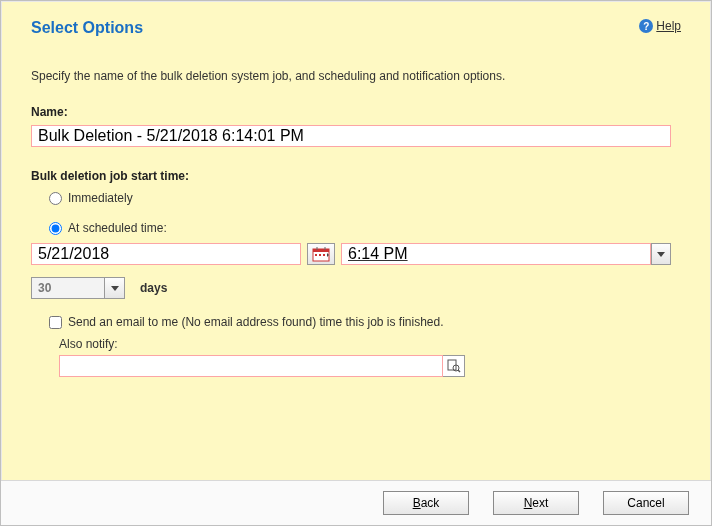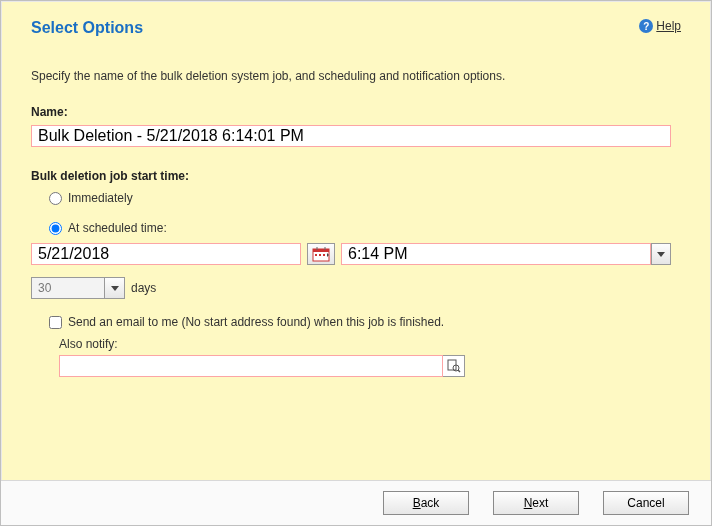--- a/index.html
+++ b/index.html
@@ -108,20 +108,21 @@
     display: inline-flex;
     align-items: center;
     justify-content: center;
     cursor: pointer;
   }
   .date-trigger svg { width: 18px; height: 16px; }
   .time-field {
     position: relative;
     flex: 1;
     display: flex;
+    text-decoration: underline;
   }
   .time-field .text-input { flex: 1; }
   .dd-btn {
     width: 20px;
     height: 22px;
     border: 1px solid #999;
     border-left: 1px solid #999;
     background: linear-gradient(#fdfdfd,#e6e6e6);
     display: inline-flex;
     align-items: center;
@@ -130,22 +131,23 @@
   }
   .dd-btn .chev {
     width: 0; height: 0;
     border-left: 4px solid transparent;
     border-right: 4px solid transparent;
     border-top: 5px solid #444;
   }
   .days-row {
     display: flex;
     align-items: center;
-    gap: 6px;
+    gap: 15px;
     margin: 4px 0 16px 0;
+    font-weight: bold;
   }
   .days-select {
     width: 94px;
     height: 22px;
     border: 1px solid #999;
     background: #f3f3f3;
     display: flex;
     align-items: center;
     justify-content: space-between;
     color: #777;
@@ -258,21 +260,21 @@
         <span>30</span>
         <div class="dd-btn">
           <div class="chev"></div>
         </div>
       </div>
       <span>days</span>
     </div>
 
     <div class="check-row indent">
       <input type="checkbox" style="">
-      <span>Send an email to me (No start address found) when this job is finished.</span>
+      <span>Send an email to me (No email address found) time this job is finished.</span>
     </div>
     <div class="indent2" style="margin-top:6px;">
       <div style="margin-bottom:4px;">Also notify:</div>
       <div class="notify-row" style="max-width:406px;">
         <input type="text" class="text-input" value="" style="">
         <div class="lookup-btn">
           <svg viewBox="0 0 14 14">
             <rect x="1" y="1" width="8" height="10" fill="none" stroke="#555" stroke-width="1"></rect>
             <circle cx="9" cy="9" r="3" fill="none" stroke="#555" stroke-width="1"></circle>
             <line x1="11" y1="11" x2="13" y2="13" stroke="#555" stroke-width="1.5"></line>

